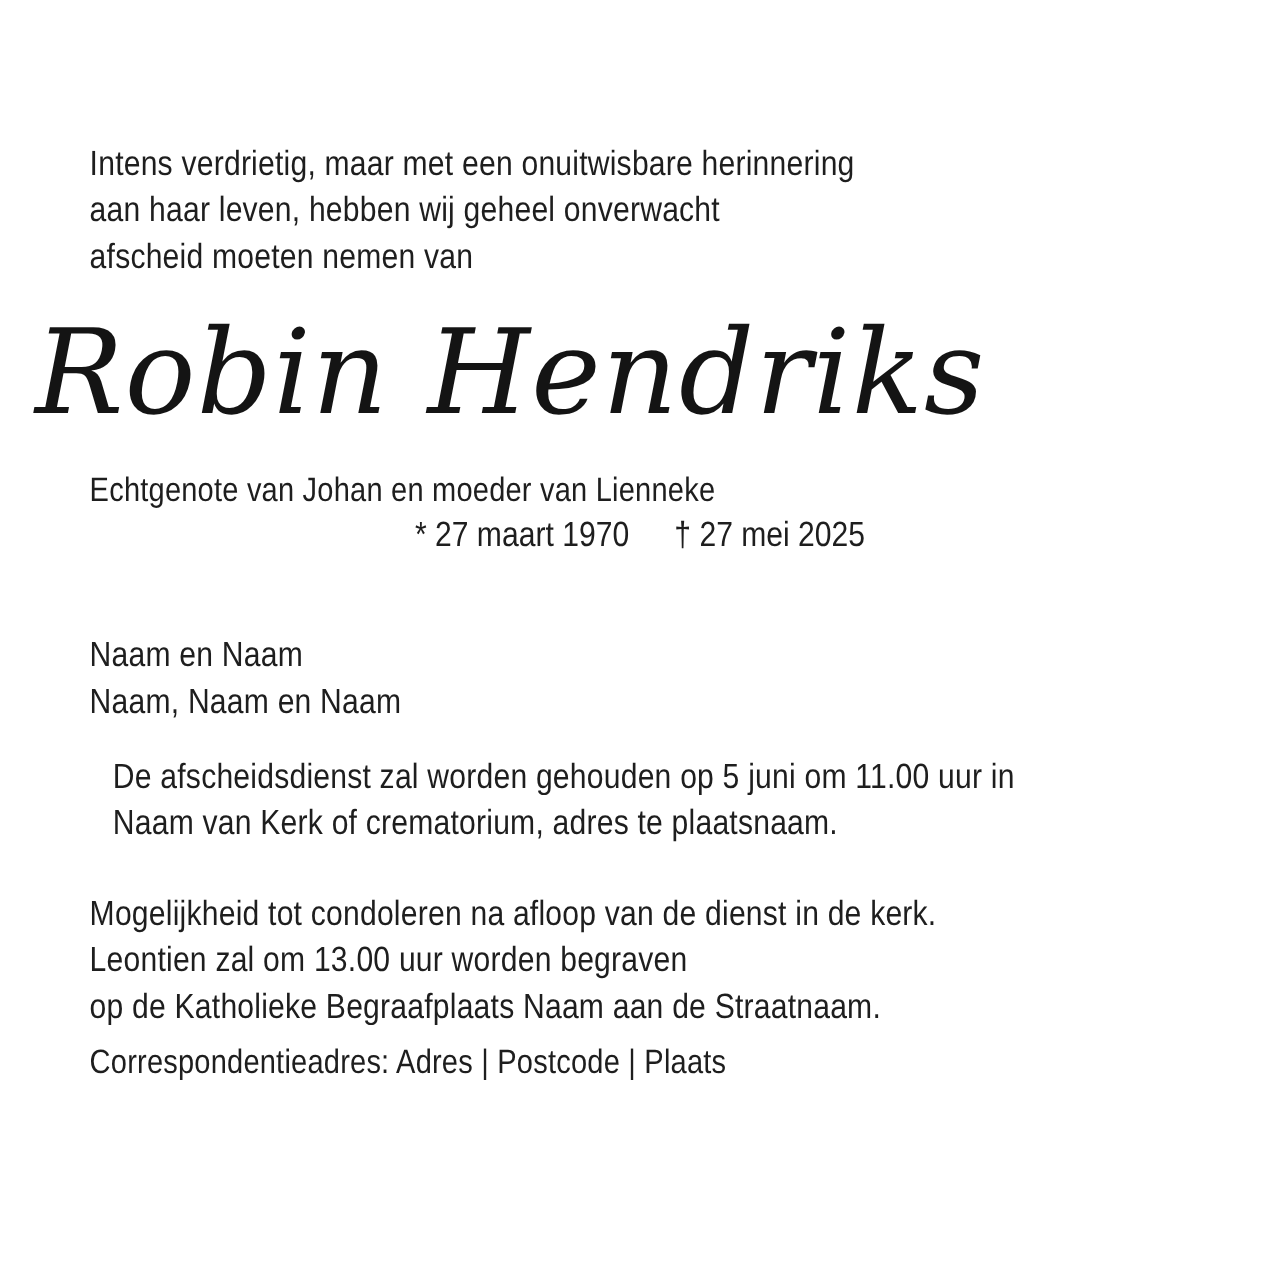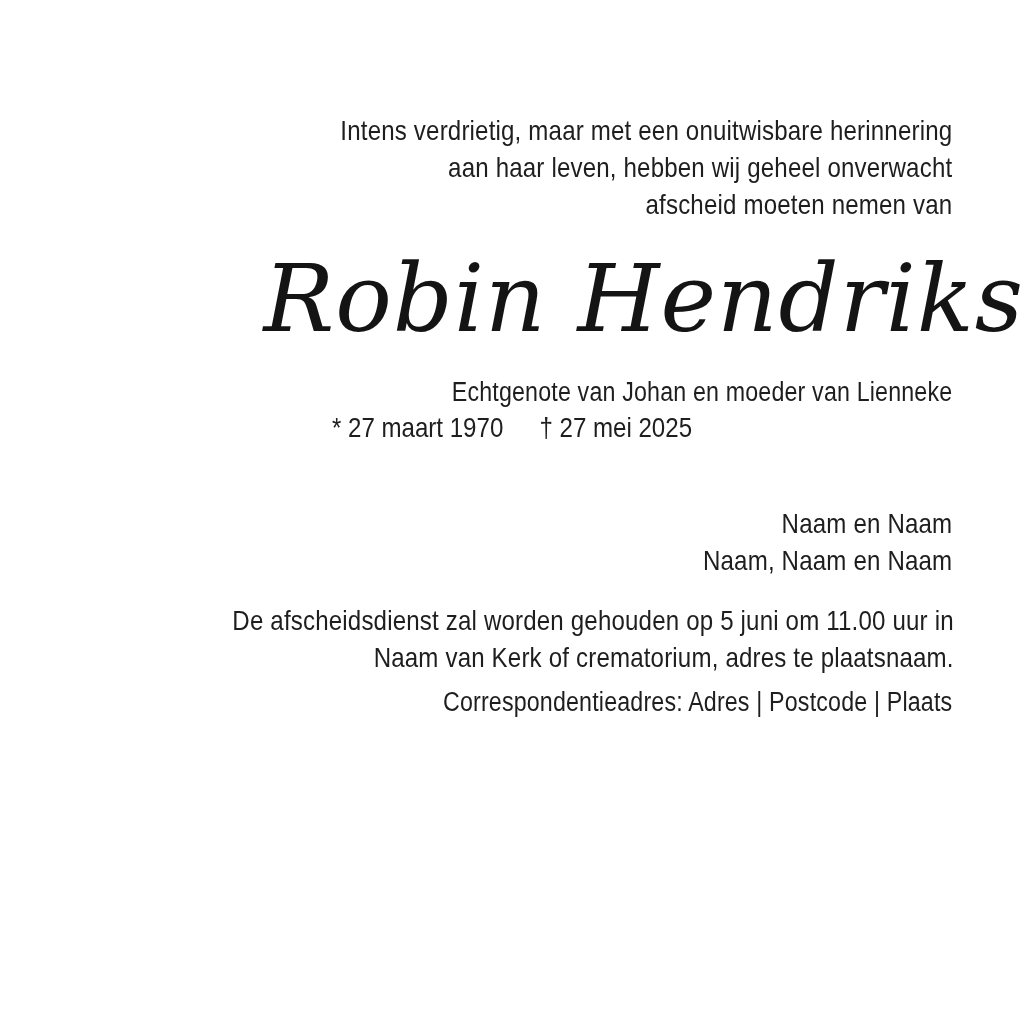--- a/index.html
+++ b/index.html
@@ -12,21 +12,21 @@
     background: #ffffff;
     font-family: "Liberation Sans", sans-serif;
     color: #1e1e1e;
     overflow: hidden;
   }
   .card {
     width: 1024px;
     height: 736px;
     padding-top: 112px;
     box-sizing: border-box;
-    text-align: right;
+    text-align: left;
   }
   
   .line {
     font-size: 28px;
     line-height: 37px;
     font-weight: 400;
     letter-spacing: 0.2px;
     white-space: nowrap;
   }
   .condensed {
@@ -66,36 +66,41 @@
 <body style="background: rgb(255, 255, 255); color: rgb(30, 30, 30);">
 
 <div class="card">
 
   <div class="block">
     <div class="line condensed">Intens verdrietig, maar met een onuitwisbare herinnering</div>
     <div class="line condensed">aan haar leven, hebben wij geheel onverwacht</div>
     <div class="line condensed">afscheid moeten nemen van</div>
   </div>
 
-  <h1 class="name" style="color: rgb(20, 20, 20);">Robin Hendriks</h1>
+  <h1 class="name" style="color: rgb(20, 20, 20); padding-left: 28px;">Robin Hendriks</h1>
 
   <div class="line relation condensed">Echtgenote van Johan en moeder van Lienneke</div>
 
   <div class="dates condensed">
     <span>* 27 maart 1970</span>
     <span>† 27 mei 2025</span>
   </div>
 
   <div class="block family">
     <div class="line condensed">Naam en Naam</div>
     <div class="line condensed">Naam, Naam en Naam</div>
   </div>
 
   <div class="block service">
     <div class="line condensed">De afscheidsdienst zal worden gehouden op 5 juni om 11.00 uur in</div>
     <div class="line condensed">Naam van Kerk of crematorium, adres te plaatsnaam.</div>
   </div>
 
+  <div class="block condolence">
+    <div class="line condensed">Mogelijkheid tot condoleren na afloop van de dienst in de kerk.</div>
+    <div class="line condensed">Leontien zal om 13.00 uur worden begraven</div>
+    <div class="line condensed">op de Katholieke Begraafplaats Naam aan de Straatnaam.</div>
+  </div>
 
 
   <div class="line correspondence condensed">Correspondentieadres: Adres | Postcode | Plaats</div>
 
 </div>
 
 </body></html>

